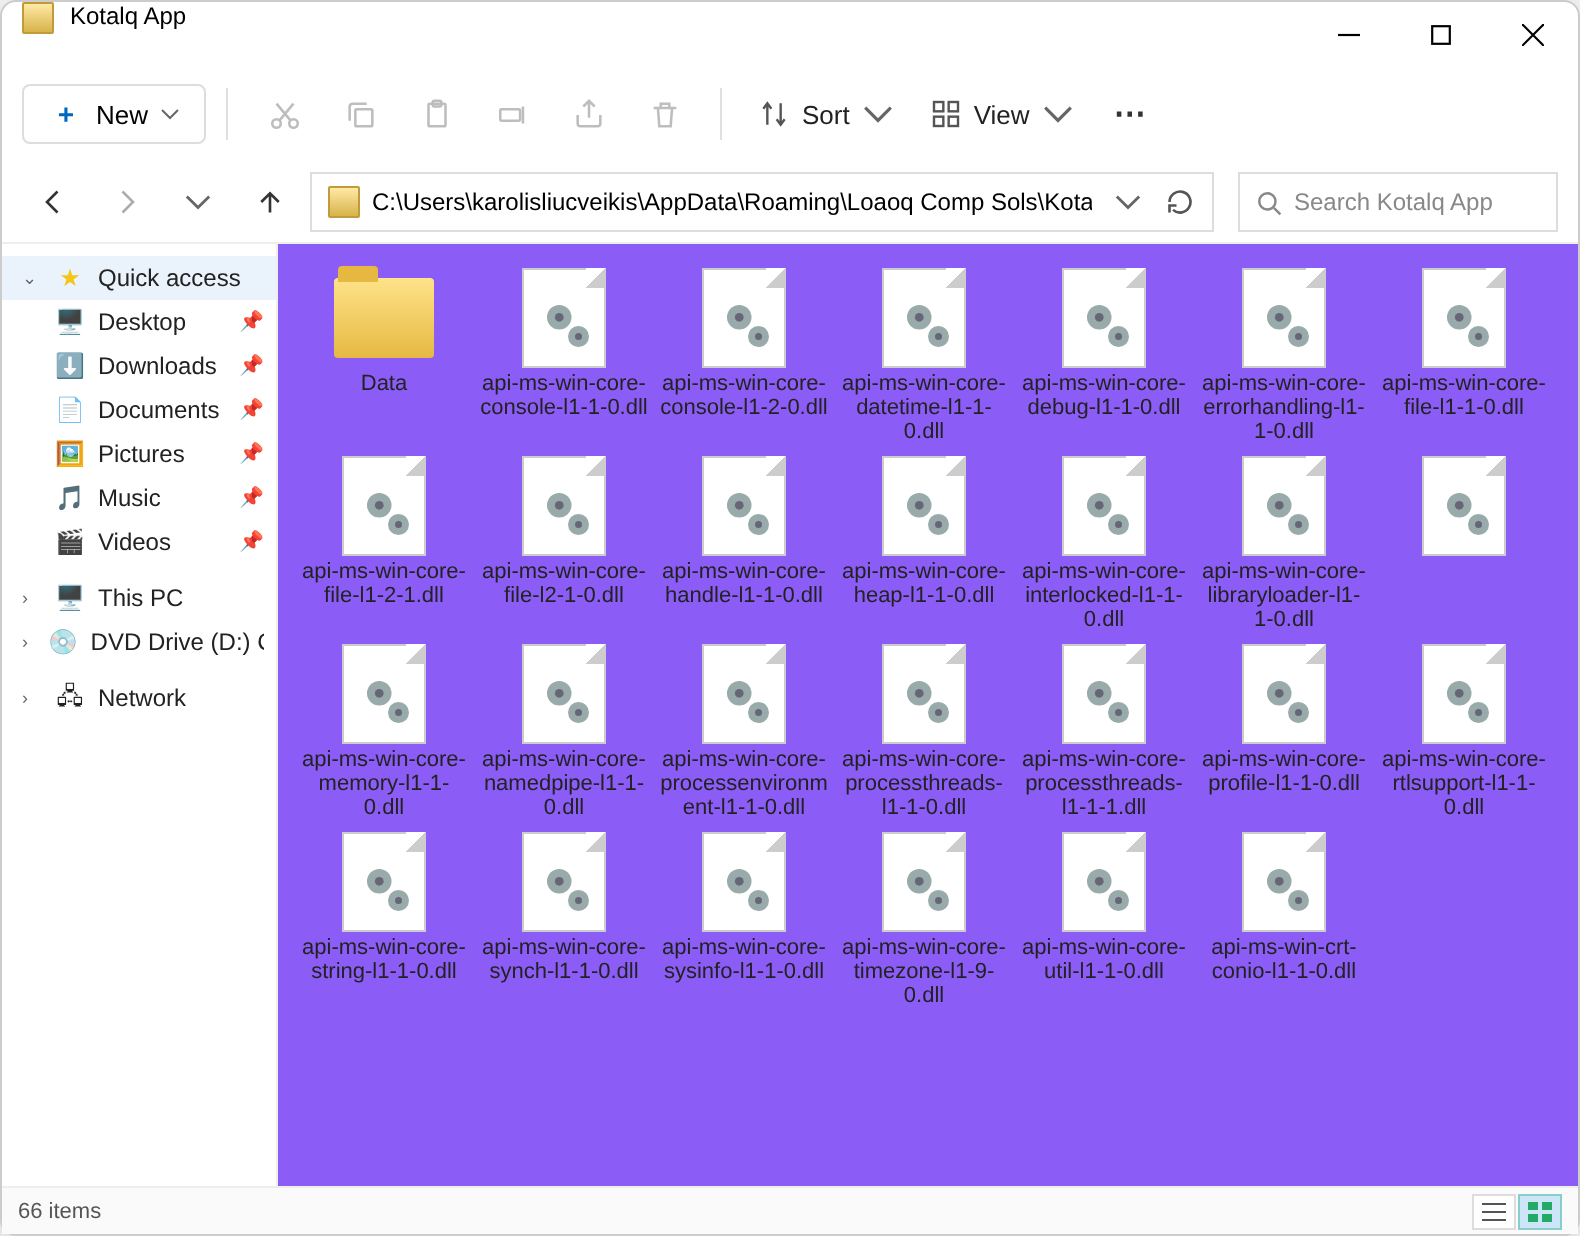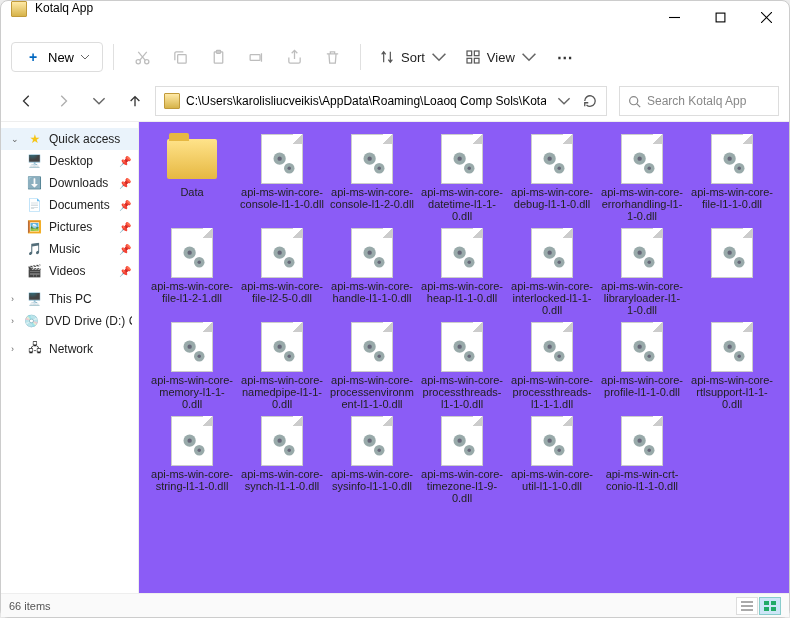--- a/index.html
+++ b/index.html
@@ -388,21 +388,21 @@
                       <circle cx="11" cy="11" r="7"></circle>
                       <circle cx="22" cy="22" r="6"></circle>
                     </g>
                     <g fill="#667">
                       <circle cx="11" cy="11" r="2.5"></circle>
                       <circle cx="22" cy="22" r="2"></circle>
                     </g>
                   </svg></div>
               </div>
             </div>
-            <div class="lbl">api-ms-win-core-file-l2-5-0.dll</div>
+            <div class="lbl">api-ms-win-core-file-l2-1-0.dll</div>
           </div>
           <div class="item">
             <div class="thumb">
               <div class="dll">
                 <div class="gears"><svg viewBox="0 0 32 32">
                     <g fill="#9aa">
                       <circle cx="11" cy="11" r="7"></circle>
                       <circle cx="22" cy="22" r="6"></circle>
                     </g>
                     <g fill="#667">

